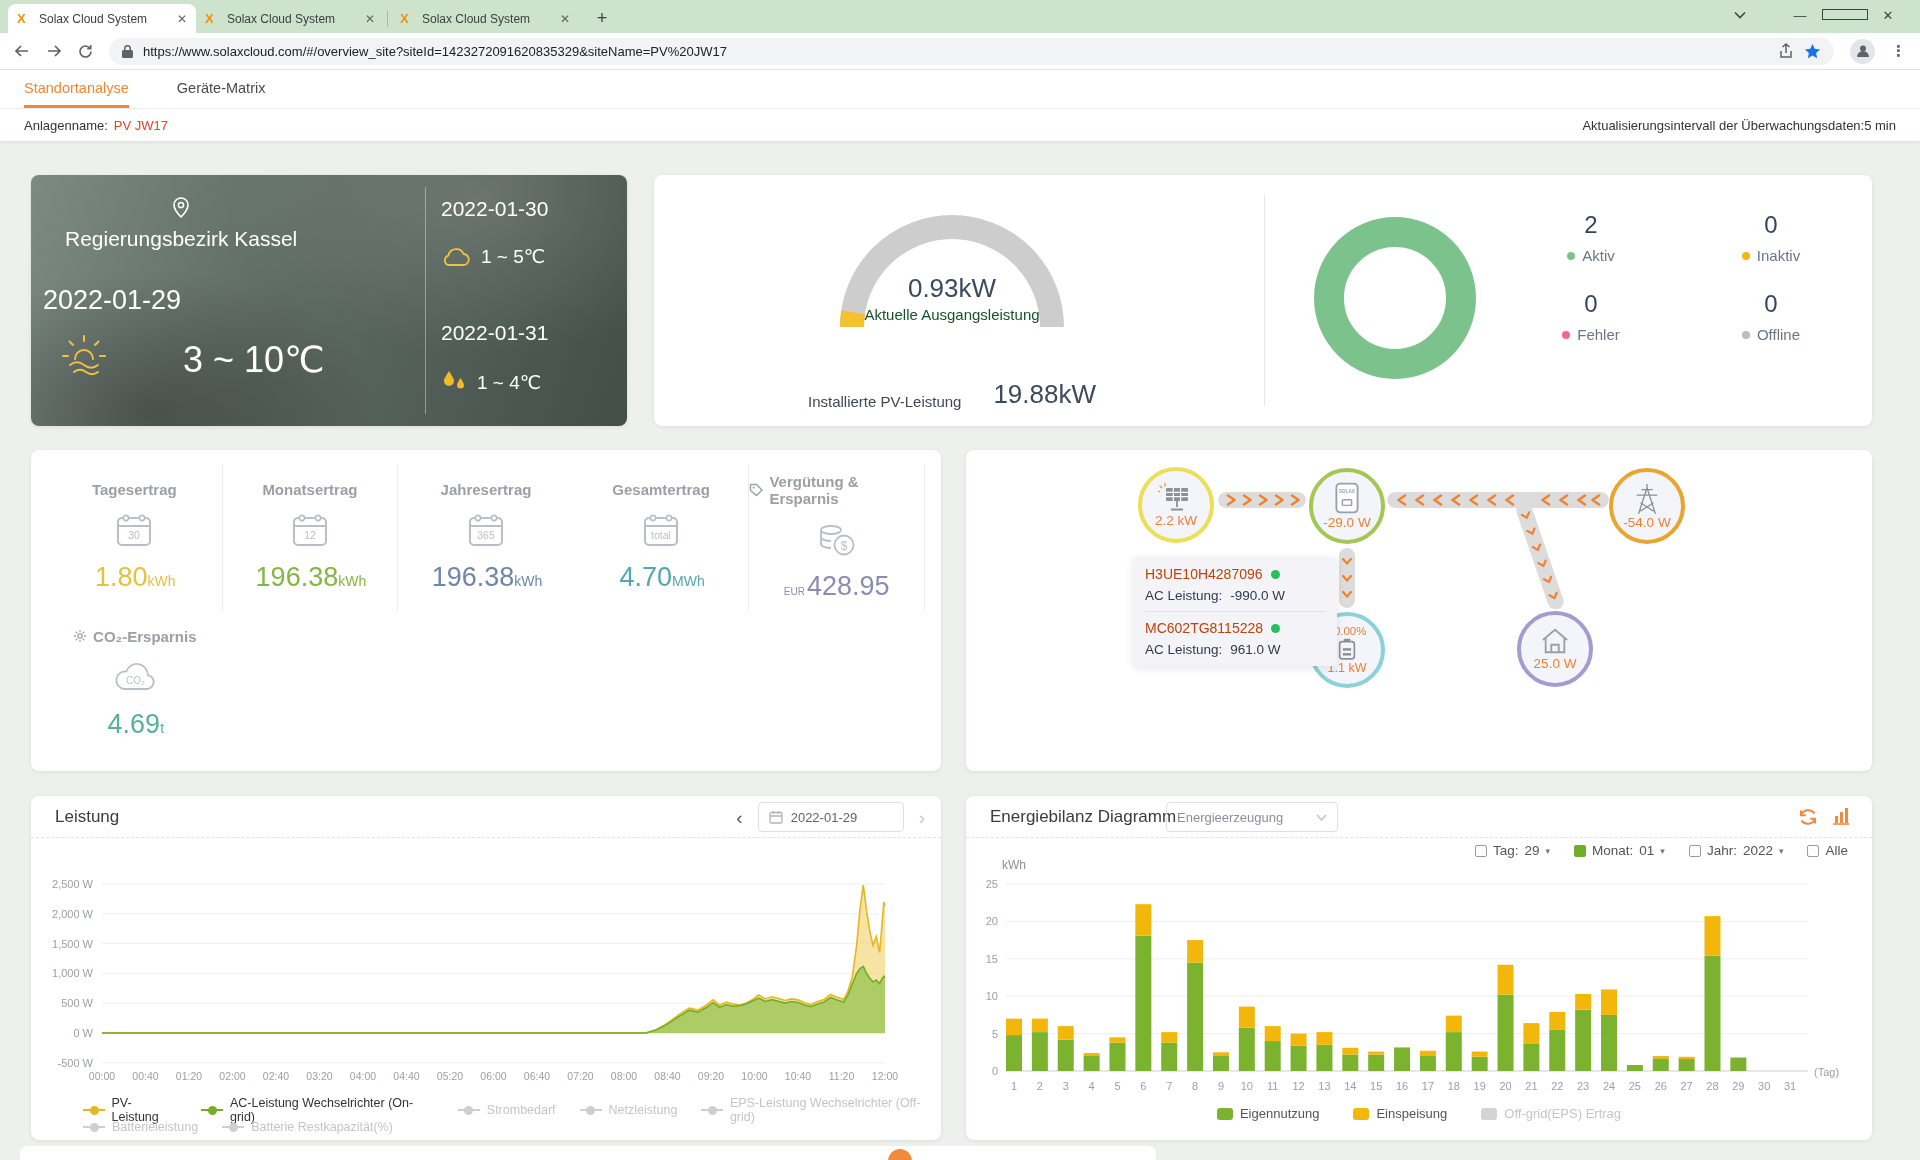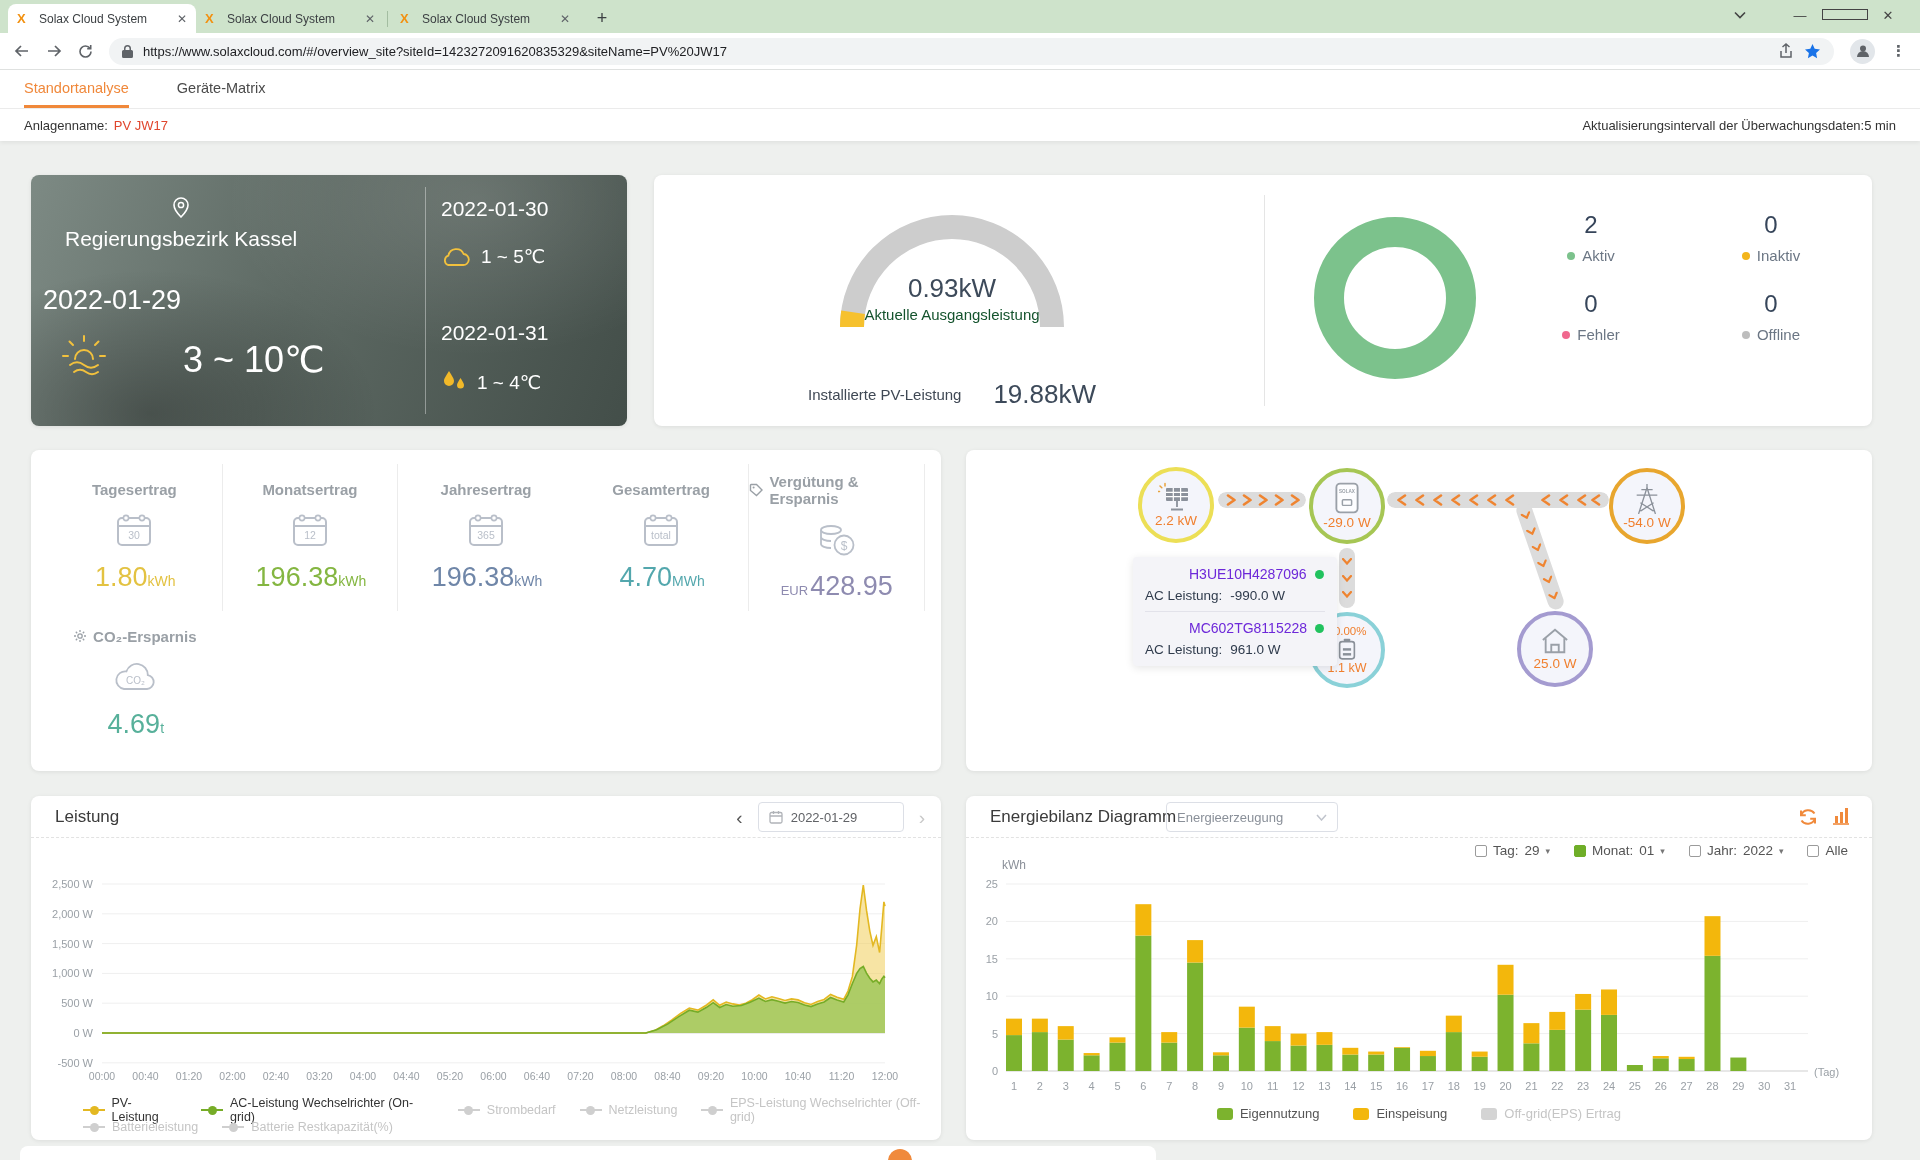--- a/index.html
+++ b/index.html
@@ -41,51 +41,51 @@
   #weather-sun{position:absolute;left:30px;top:158px;}
   #weather-temp{position:absolute;left:152px;top:164px;font-size:36px;}
   #weather-div{position:absolute;left:394px;top:12px;width:1px;height:227px;background:rgba(255,255,255,.38);}
   .fc-date{position:absolute;left:410px;font-size:21px;}
   .fc-temp{position:absolute;left:410px;display:flex;align-items:center;gap:10px;font-size:19px;}
   
   #main-stat-card{left:654px;top:175px;width:1218px;height:251px;}
   #gauge-wrap{position:absolute;left:158px;top:16px;}
   #gauge-value{position:absolute;left:158px;top:98px;width:280px;text-align:center;font-size:26px;color:#3d4a5a;}
   #gauge-label{position:absolute;left:158px;top:131px;width:280px;text-align:center;font-size:15px;color:#14532d;}
-  #installed-line{position:absolute;left:118px;top:204px;width:360px;display:flex;align-items:center;justify-content:center;gap:32px;}
+  #installed-line{position:absolute;left:118px;top:204px;width:360px;display:flex;align-items:flex-end;justify-content:center;gap:32px;}
   #installed-label{font-size:15px;color:#3f4854;}
   #installed-value{font-size:26px;color:#3d4a5a;}
   #stat-divider{position:absolute;left:610px;top:20px;width:1px;height:211px;background:#e5e5e5;}
   #donut-wrap{position:absolute;left:648px;top:30px;}
   #device-stats{position:absolute;left:862px;top:36px;width:330px;display:grid;grid-template-columns:1fr 1fr;row-gap:26px;column-gap:30px;}
   .ds-cell{text-align:center;}
   .ds-num{font-size:24px;color:#36455a;}
   .ds-lab{margin-top:8px;display:flex;align-items:center;justify-content:center;gap:7px;font-size:15px;color:#6b7684;}
   .ds-dot{width:8px;height:8px;border-radius:50%;display:inline-block;}
   
   #yield-card{left:31px;top:450px;width:910px;height:321px;}
   #yield-grid{display:grid;grid-template-columns:1fr 1fr 1fr 1fr 1fr;grid-template-rows:1fr 1fr;height:100%;box-sizing:border-box;padding:14px 16px;}
   .y-cell{display:flex;flex-direction:column;align-items:center;justify-content:center;gap:9px;}
   .y-cell.bdr{border-right:1px solid #ececec;}
   .y-title{font-size:15px;font-weight:700;color:#9aa0a6;display:flex;align-items:center;gap:6px;}
   .y-value{display:flex;align-items:baseline;}
   .y-num{font-size:27px;}
   .y-unit{font-size:14px;}
-  .y-prefix{font-size:13px;margin-right:2px;}
+  .y-prefix{font-size:10px;margin-right:2px;}
   
   #flow-card{left:966px;top:450px;width:906px;height:321px;}
   .fnode{position:absolute;width:68px;height:68px;border-radius:50%;background:#f4f5fb;border:4px solid;display:flex;flex-direction:column;align-items:center;justify-content:center;gap:1px;}
   .fnode-val{color:#f07f2e;font-size:13.5px;white-space:nowrap;}
   .fnode-soc{color:#f07f2e;font-size:11.5px;}
   .fbar{position:absolute;border-radius:8px;}
   #flow-diag{position:absolute;left:566px;top:50px;width:16px;height:112px;background:#dcdcdc;border-radius:8px;transform:rotate(-19deg);display:flex;flex-direction:column;align-items:center;justify-content:space-evenly;}
   #flow-vert{position:absolute;left:373px;top:98px;width:16px;height:60px;background:#dcdcdc;border-radius:8px;display:flex;flex-direction:column;align-items:center;justify-content:space-evenly;}
   .chev-d{width:10px;height:7px;}
   #flow-tooltip{position:absolute;left:167px;top:107px;width:180px;background:#f4f4f8;border-radius:4px;box-shadow:0 2px 8px rgba(0,0,0,.10);padding:9px 12px;z-index:5;}
-  .ft-row1{display:flex;align-items:center;gap:8px;font-size:14px;color:#6d28d9;margin-left:44px;}
+  .ft-row1{display:flex;align-items:center;gap:8px;font-size:14px;color:#c2410c;}
   .ft-dot{width:9px;height:9px;border-radius:50%;background:#21c25e;}
   .ft-row2{display:flex;gap:8px;font-size:13.5px;color:#2f3b4c;margin-top:6px;}
   .ft-div{border-top:1px solid #e2e2ea;margin:8px 0;}
   
   #leistung-card{left:31px;top:796px;width:910px;height:344px;}
   #energy-card{left:966px;top:796px;width:906px;height:344px;}
   .chart-header{position:absolute;top:0;left:0;right:0;height:42px;display:flex;align-items:center;padding:0 24px;box-sizing:border-box;border-bottom:1px dashed #e2e2e2;}
   .chart-title{font-size:17px;color:#3b3b3b;}
   #leistung-controls{position:absolute;right:16px;top:6px;height:30px;display:flex;align-items:center;gap:15px;}
   .nav-chev{font-size:19px;color:#555;line-height:1;}

